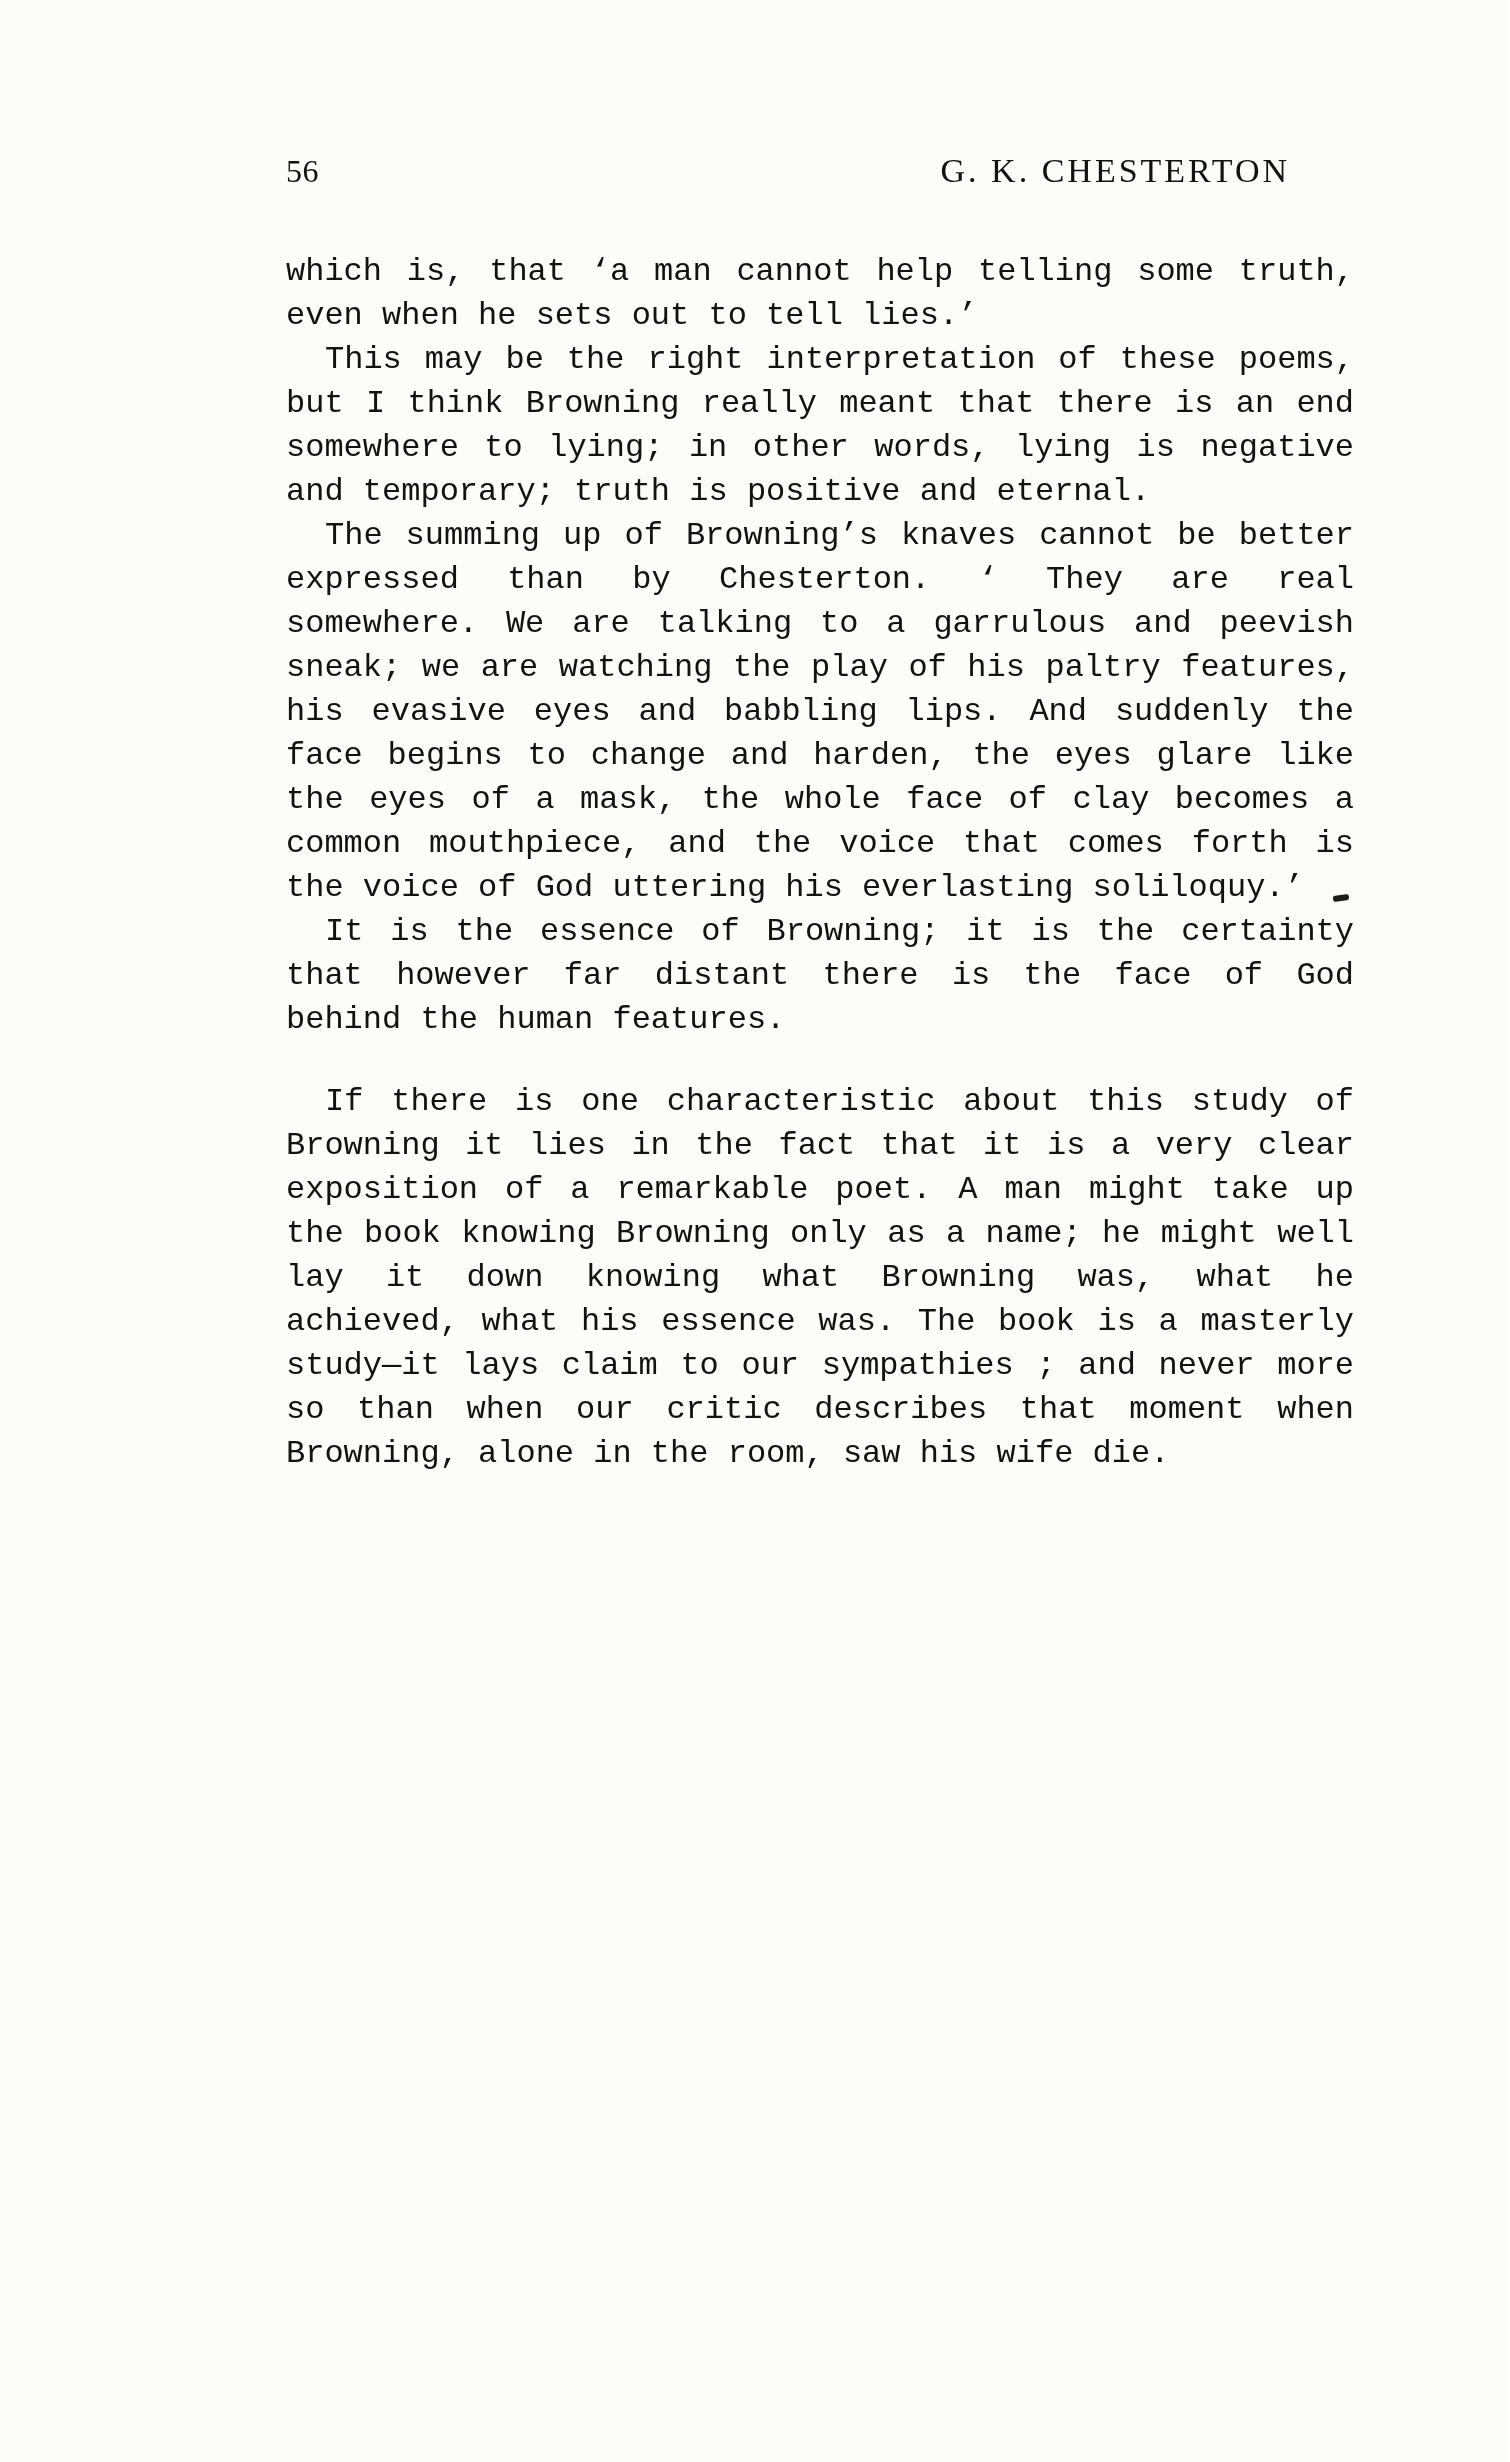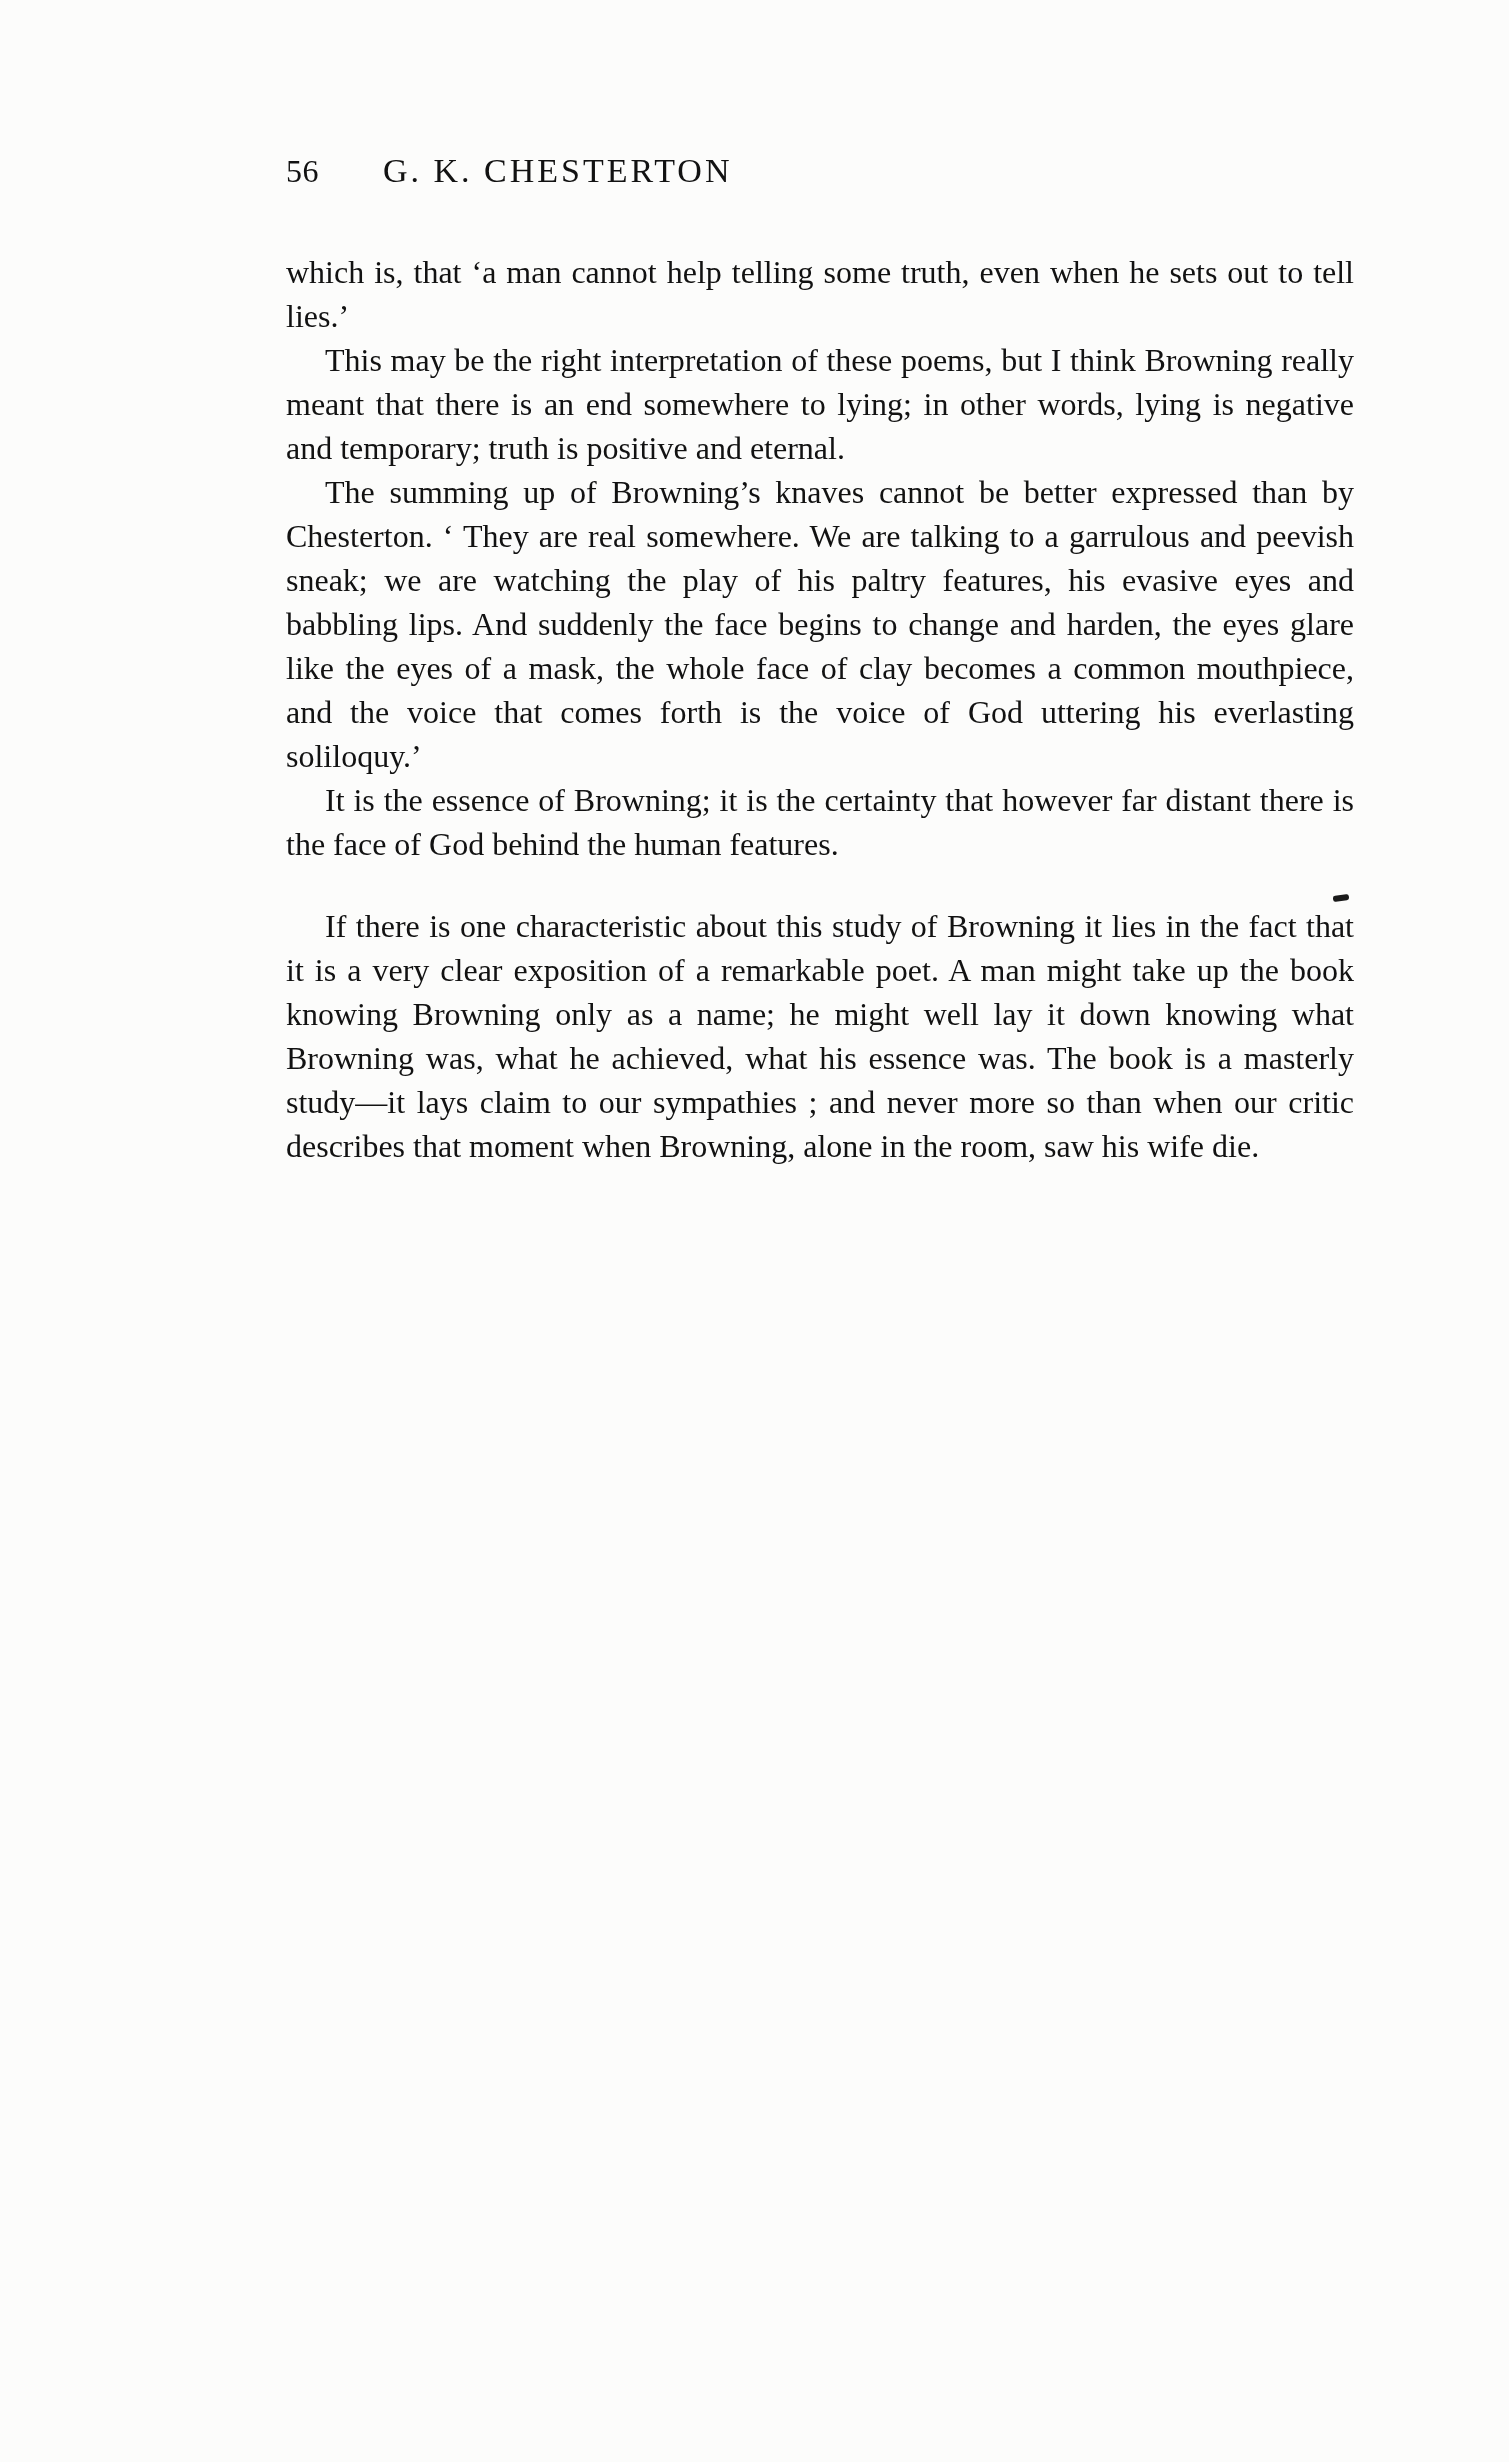--- a/index.html
+++ b/index.html
@@ -37,35 +37,36 @@
   }
   .folio {
     font-size: 32px;
     letter-spacing: 0.6px;
     width: 97px;
     text-align: left;
     font-family: "Liberation Serif", serif;
   }
   .head-title {
     flex: 1;
-    text-align: left;
+    text-align: right;
     font-size: 34px;
     letter-spacing: 3px;
     padding-right: 91px;
   }
   .body-text {
     width: 1068px;
     font-size: 32px;
     line-height: 44px;
     text-align: justify;
     text-justify: inter-word;
   }
   .body-text p {
     margin: 0;
     text-indent: 39px;
+    font-family: Liberation Mono, monospace;
   }
   .body-text p.noindent {
     text-indent: 0;
   }
   .gap {
     height: 38px;
   }
   .stray-mark {
     position: absolute;
     left: 1333px;

